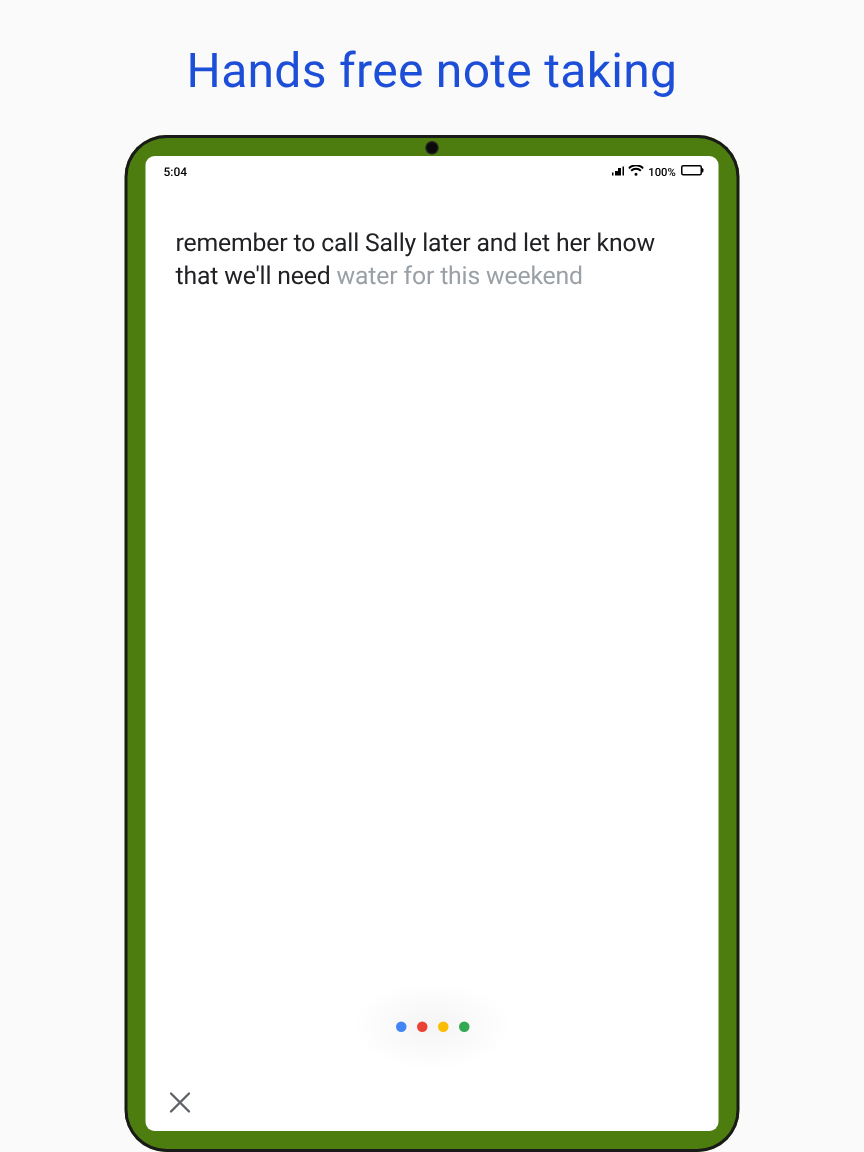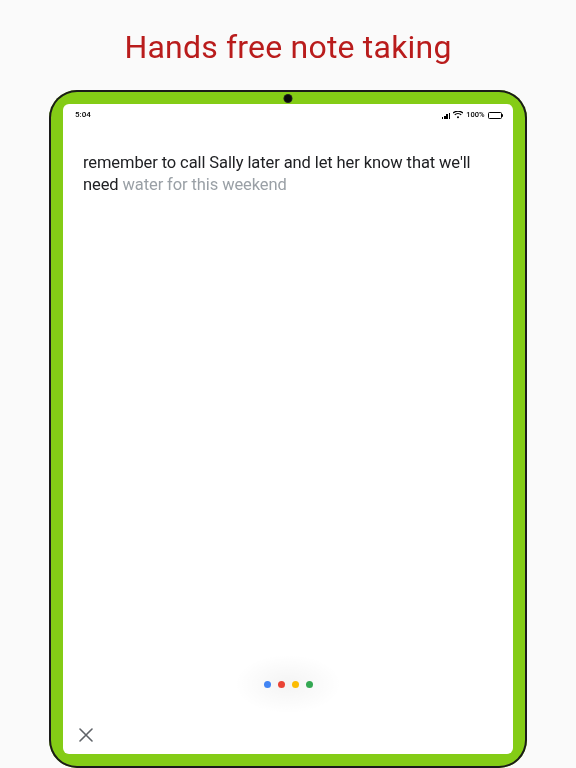--- a/index.html
+++ b/index.html
@@ -7,31 +7,31 @@
       width: 576px;
       height: 768px;
       background: #fafafa;
       font-family: -apple-system, BlinkMacSystemFont, "Segoe UI", Roboto, sans-serif;
       display: flex;
       flex-direction: column;
       align-items: center;
       overflow: hidden;
     }
     .headline {
-      color: #b91c1c;
+      color: #1d4ed8;
       font-size: 32px;
       font-weight: 400;
       margin-top: 28px;
       margin-bottom: 24px;
       letter-spacing: 0.2px;
     }
     .device-frame {
-      width: 478px;
+      width: 410px;
       height: 680px;
-      background: #84cc16;
+      background: #4d7c0f;
       border-radius: 28px;
       padding: 14px;
       position: relative;
       box-shadow: inset 0 0 0 2px #1a1a1a;
     }
     .camera-notch {
       position: absolute;
       top: 5px;
       left: 50%;
       transform: translateX(-50%);
@@ -56,21 +56,21 @@
       justify-content: space-between;
       align-items: center;
       padding: 5px 10px 2px 12px;
       font-size: 8px;
       font-weight: 500;
       color: #000;
       height: 18px;
     }
     .status-right {
       display: flex;
-      align-items: flex-end;
+      align-items: flex-start;
       gap: 3px;
     }
     .signal-bars {
       display: inline-flex;
       align-items: flex-end;
       gap: 0.8px;
       height: 7px;
     }
     .signal-bars span {
       width: 1.5px;

